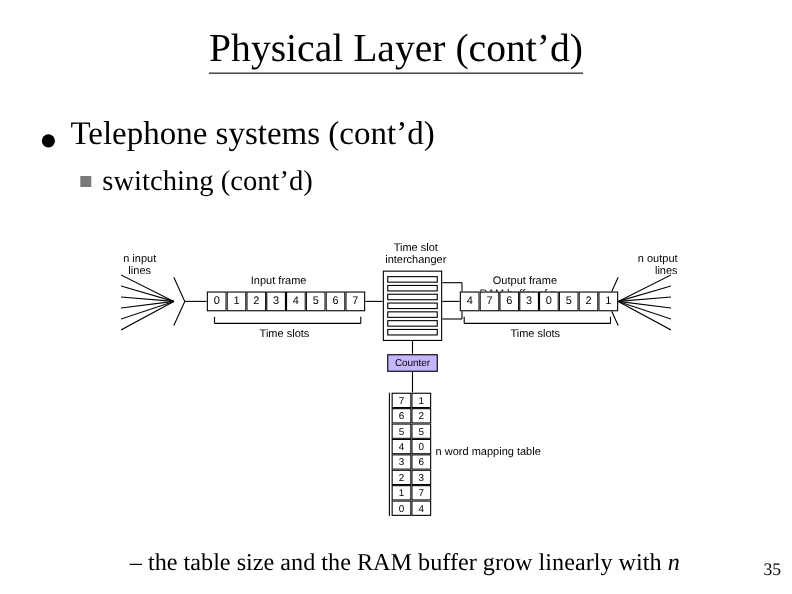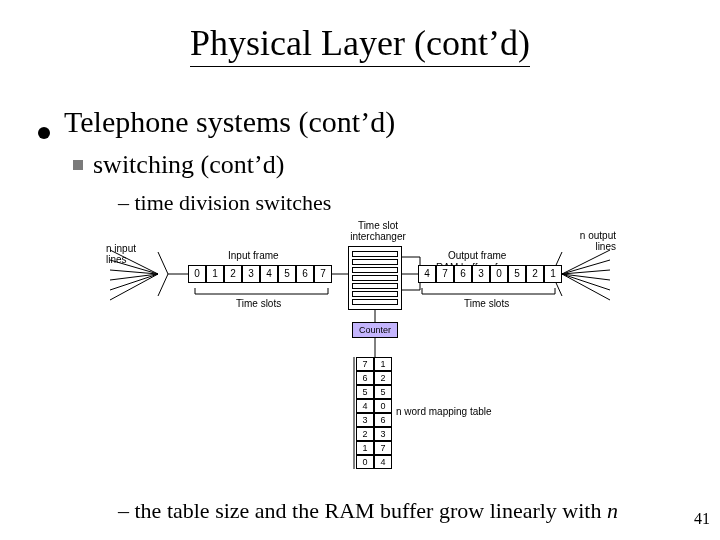--- a/index.html
+++ b/index.html
@@ -30,21 +30,21 @@
   .title .underline {
     border-bottom: 1.5px solid #000;
     padding-bottom: 2px;
     display: inline-block;
   }
   .bullet1 {
     position: absolute;
     top: 105px;
     left: 38px;
     display: flex;
-    align-items: flex-end;
+    align-items: center;
     gap: 14px;
   }
   .disc {
     width: 12px;
     height: 12px;
     background: #000;
     border-radius: 50%;
     margin-top: 12px;
     flex: 0 0 auto;
   }
@@ -169,23 +169,20 @@
   <div class="bullet1">
     <span class="disc"></span>
     <span class="b1-text">Telephone systems (cont’d)</span>
   </div>
 
   <div class="bullet2">
     <span class="square"></span>
     <span class="b2-text">switching (cont’d)</span>
   </div>
 
-  <div class="bullet3">
-    <span>– </span><span>time division switches</span>
-  </div>
 
   <div class="figure">
     <svg width="500" height="265">
 
       <g stroke="#000" stroke-width="1" fill="none">
         <line x1="0" y1="28" x2="48" y2="52"></line>
         <line x1="0" y1="38" x2="48" y2="52"></line>
         <line x1="0" y1="48" x2="48" y2="52"></line>
         <line x1="0" y1="58" x2="48" y2="52"></line>
         <line x1="0" y1="68" x2="48" y2="52"></line>
@@ -228,21 +225,21 @@
         <line x1="85" y1="72" x2="218" y2="72"></line>
       </g>
 
       <g stroke="#000" stroke-width="1" fill="none">
         <line x1="312" y1="66" x2="312" y2="72"></line>
         <line x1="445" y1="66" x2="445" y2="72"></line>
         <line x1="312" y1="72" x2="445" y2="72"></line>
       </g>
     </svg>
 
-    <div class="lbl" style="left:-4px; top:21px; width:42px; white-space:normal; line-height:11px;">n input
+    <div class="lbl" style="left:-4px; top:8px; width:42px; white-space:normal; line-height:11px;text-align:center;">n input
 lines</div>
     <div class="lbl" style="right:-6px; top:8px; width:46px; white-space:normal; line-height:11px; text-align:right;">n output
 lines</div>
     <div class="lbl" style="left:118px; top:28px;">Input frame</div>
     <div class="lbl" style="left:338px; top:28px;">Output frame</div>
     <div class="lbl" style="left:126px; top:76px;">Time slots</div>
     <div class="lbl" style="left:354px; top:76px;">Time slots</div>
     <div class="lbl" style="left:238px; top:-2px; width:60px; white-space:normal; text-align:center; line-height:11px;">Time slot
 interchanger</div>
     <div class="lbl" style="left:326px; top:40px; width:80px; white-space:normal; line-height:11px;">RAM buffer of
@@ -301,14 +298,14 @@
         <div class="map-cell" style="left: 246px; top: 233px;">0</div>
         <div class="map-cell" style="left: 264px; top: 233px;">4</div>
       </div>
 
   </div>
 
   <div class="bullet3b">
     <span>– </span><span>the table size and the  RAM buffer grow linearly with </span><span class="italic">n</span>
   </div>
 
-  <div class="page-num">41</div>
+  <div class="page-num">35</div>
 </div>
 
 </body></html>

